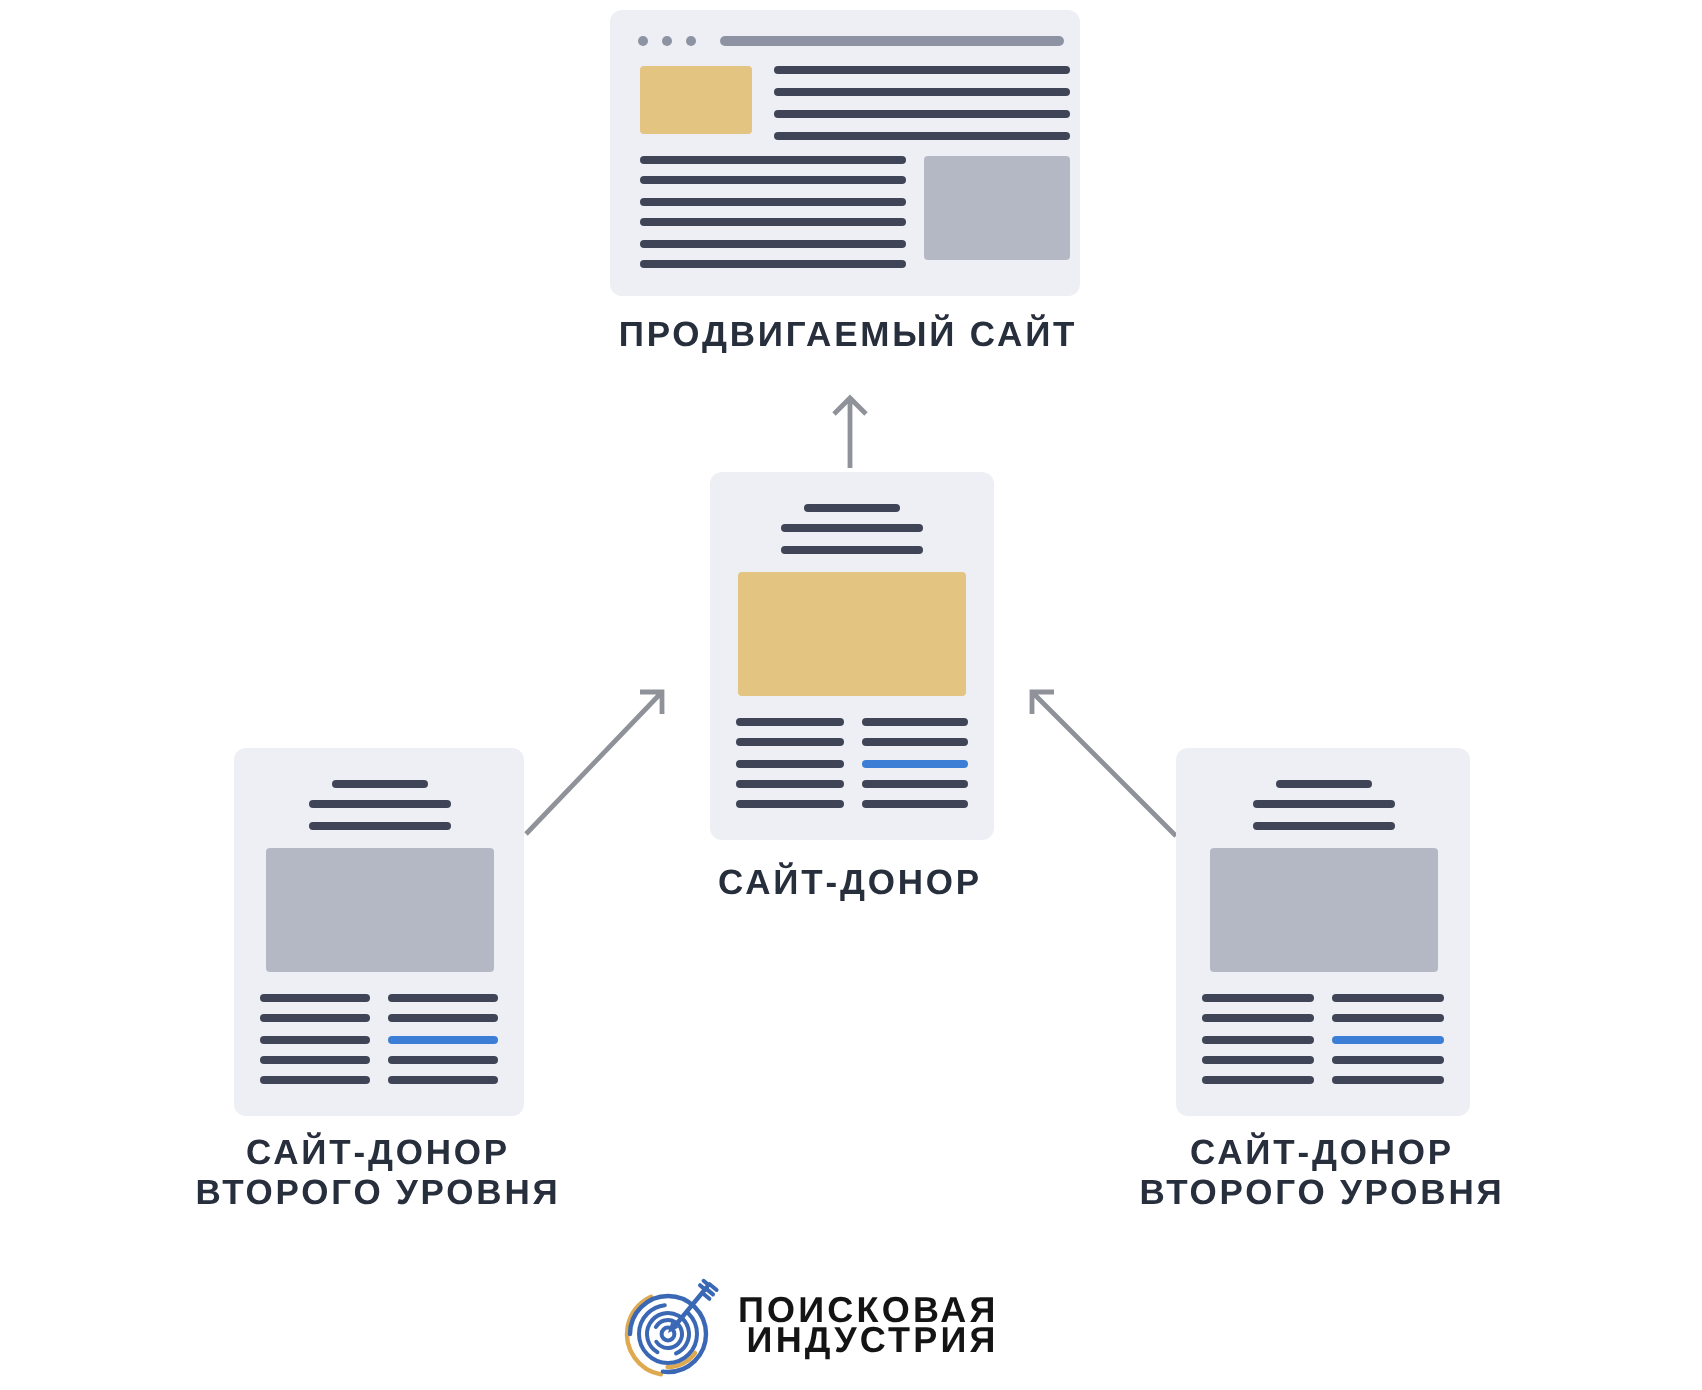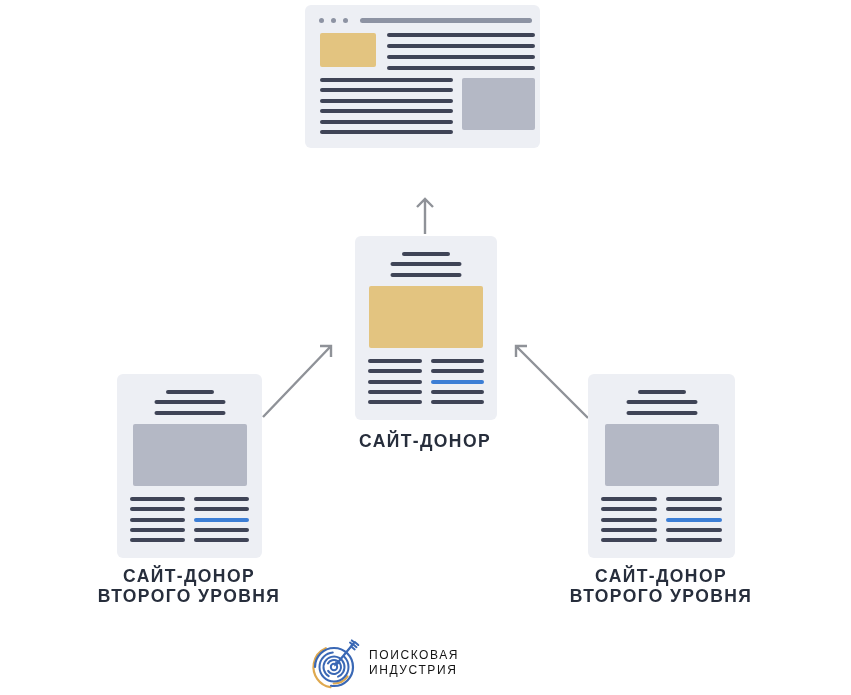--- a/index.html
+++ b/index.html
@@ -55,22 +55,22 @@
   .label-promoted{left:224px;top:157px;width:400px;}
   .label-donor{left:275px;top:431px;width:300px;}
   .label-d2l{left:39px;top:566px;width:300px;}
   .label-d2r{left:511px;top:566px;width:300px;}
   
   .arrows{position:absolute;left:0;top:0;width:851px;height:695px;pointer-events:none;}
   .arrows path{stroke:var(--arrow-gray);stroke-width:2.4px;fill:none;}
   
   .logo{position:absolute;left:308px;top:634px;display:flex;align-items:center;gap:5px;}
   .logo-text{
-    font-size:12px;font-weight:normal;letter-spacing:1.6px;
-    line-height:15.5px;color:var(--logo-text);
+    font-size:18px;font-weight:bold;letter-spacing:1.6px;
+    line-height:15.5px;color:var(--logo-text);text-align:right;
   }
 </style>
 </head>
 <body>
 
 <div class="canvas">
 
   <svg class="arrows" viewBox="0 0 851 695">
     <path d="M425,234 L425,199 M417,207 L425,199 L433,207"></path>
     <path d="M263,417 L331,346 M320,346 L331,346 L331,357"></path>
@@ -94,20 +94,21 @@
     <div class="b-lines-2">
       <div class="ln"></div>
       <div class="ln"></div>
       <div class="ln"></div>
       <div class="ln"></div>
       <div class="ln"></div>
       <div class="ln"></div>
     </div>
     <div class="b-img-gray"></div>
   </div>
+  <div class="label label-promoted">ПРОДВИГАЕМЫЙ САЙТ</div>
 
   <div class="card doc-card card-donor">
     <div class="hln s"></div>
     <div class="hln w1"></div>
     <div class="hln w2"></div>
     <div class="doc-img tan"></div>
     <div class="cols">
       <div class="col">
         <div class="ln"></div>
         <div class="ln"></div>

